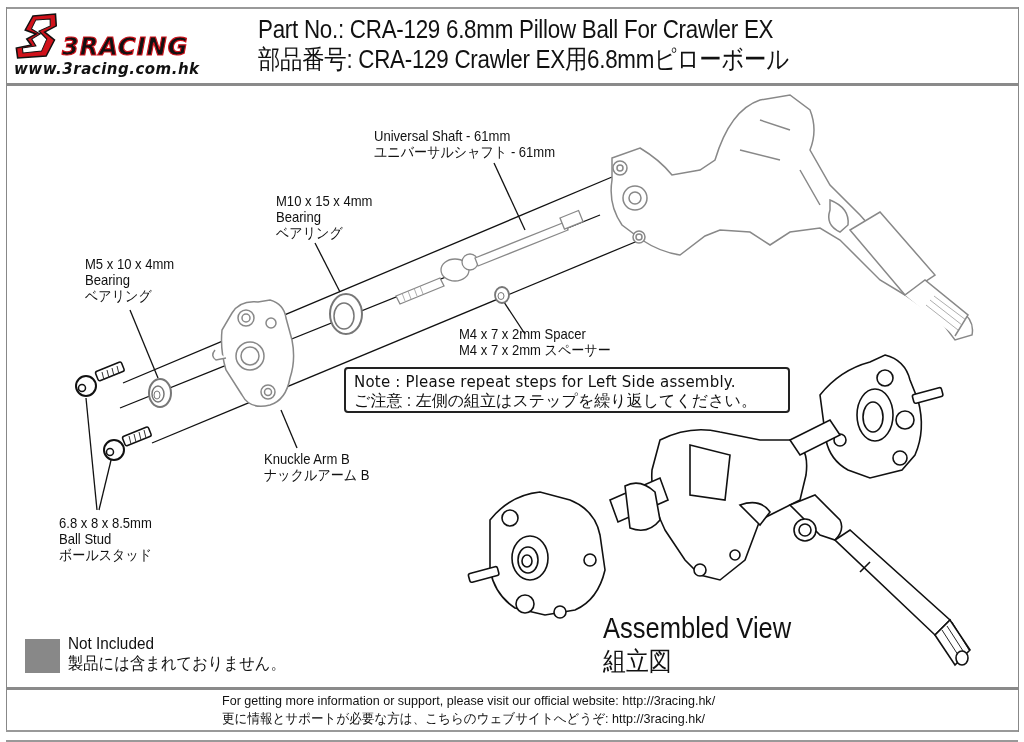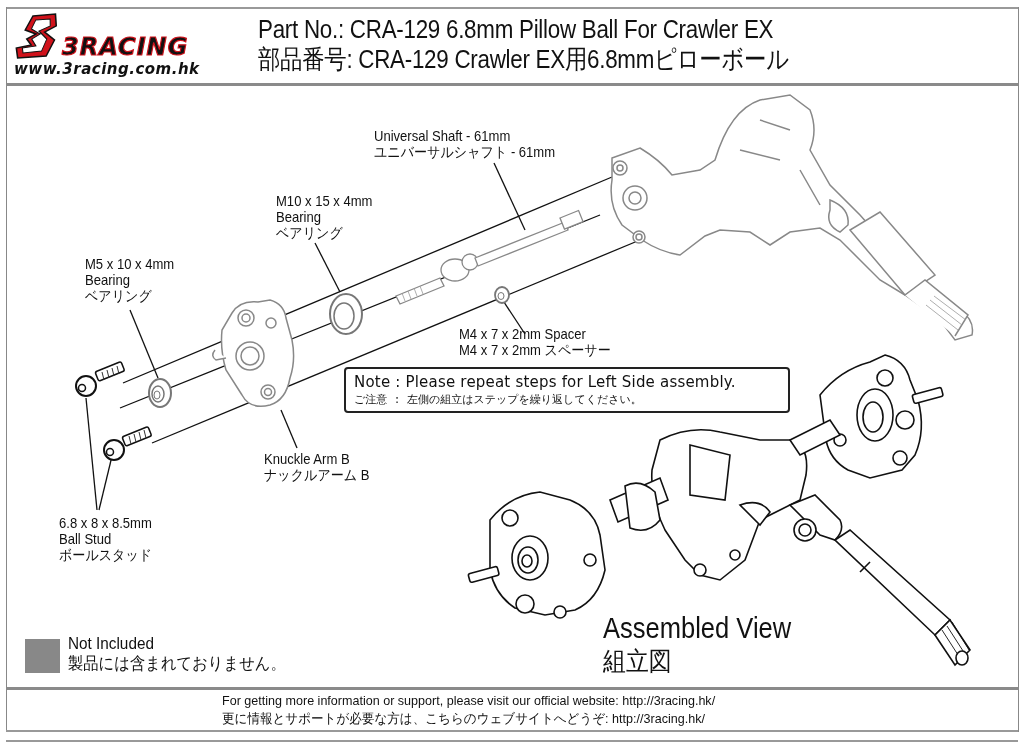--- a/index.html
+++ b/index.html
@@ -17,21 +17,21 @@
   .logo{position:absolute;left:12px;top:12px;width:205px;height:70px;text-align:right;}
   .logo-url{position:absolute;left:14px;top:60px;font-family:"DejaVu Sans",sans-serif;font-style:italic;font-weight:bold;font-size:15px;letter-spacing:0.5px;color:#111;}
 
   .title{position:absolute;left:258px;top:14px;font-family:"Liberation Sans",sans-serif;font-size:26px;line-height:30px;color:#111;letter-spacing:-0.3px;transform:scaleX(0.86);transform-origin:left top;white-space:nowrap;}
 
   .lbl{position:absolute;font-family:"Liberation Sans",sans-serif;font-size:14.5px;line-height:16px;color:#111;white-space:nowrap;transform:scaleX(0.9);transform-origin:left top;}
   .lbl div{white-space:nowrap;}
 
   .note-box{position:absolute;left:344px;top:367px;width:446px;height:46px;border:2px solid #222;border-radius:4px;box-sizing:border-box;background:#fff;}
   .note-en{position:absolute;left:8px;top:5px;font-family:"DejaVu Sans",sans-serif;font-size:15px;line-height:17px;letter-spacing:0.2px;white-space:nowrap;}
-  .note-jp{position:absolute;left:8px;top:24px;font-family:Liberation Mono, monospace;font-size:11px;line-height:15px;white-space:nowrap;}
+  .note-jp{position:absolute;left:8px;top:24px;font-family:Liberation Sans, sans-serif;font-size:16px;line-height:15px;white-space:nowrap;}
 
   .assembled{position:absolute;left:603px;top:612px;font-family:"Liberation Sans",sans-serif;font-size:29px;line-height:32px;color:#111;white-space:nowrap;transform:scaleX(0.88);transform-origin:left top;}
   .assembled .jp{font-size:26px;line-height:34px;}
 
   .legend-swatch{position:absolute;left:25px;top:639px;width:35px;height:34px;background:#888;}
   .legend-text{position:absolute;left:68px;top:634px;font-family:"Liberation Sans",sans-serif;font-size:17px;line-height:20px;white-space:nowrap;transform:scaleX(0.9);transform-origin:left top;}
 
   .footer-text{position:absolute;left:222px;top:692px;font-family:"Liberation Sans",sans-serif;font-size:13.5px;line-height:18px;color:#111;white-space:nowrap;transform:scaleX(0.93);transform-origin:left top;}
 
   svg.drawing{position:absolute;left:0;top:0;}

